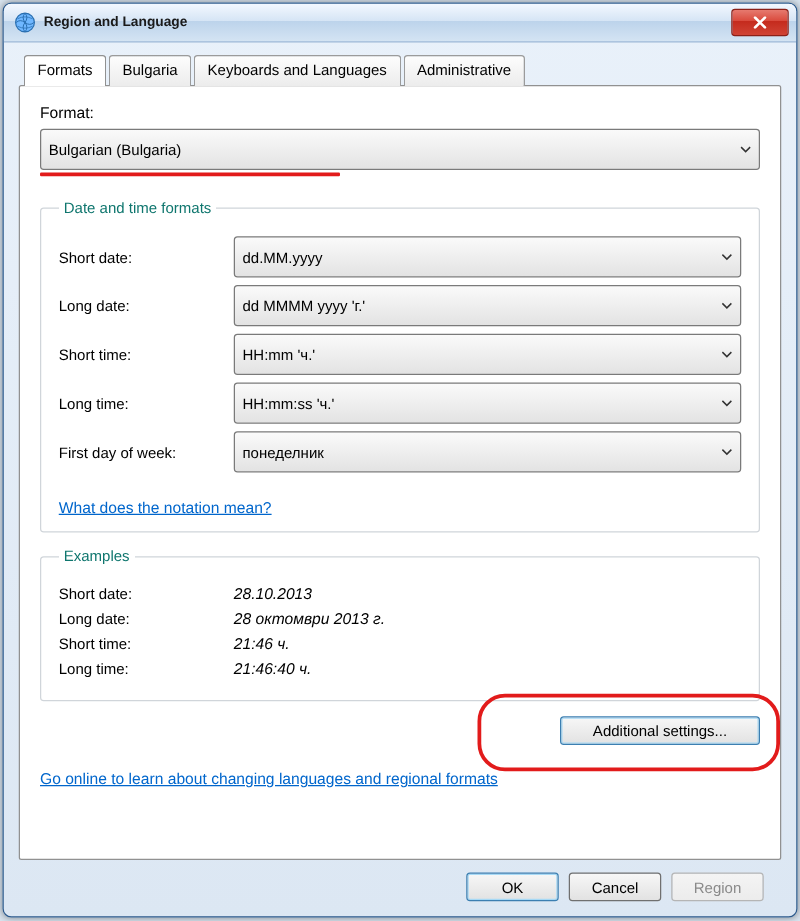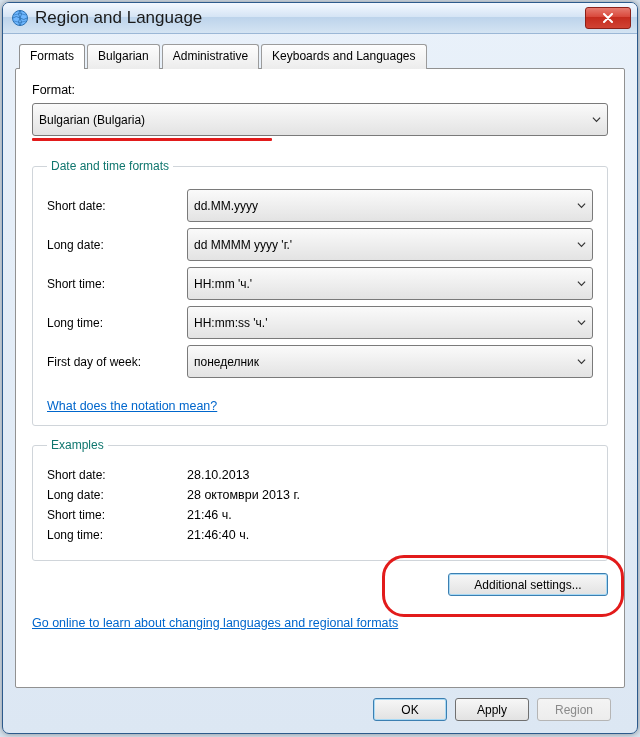--- a/index.html
+++ b/index.html
@@ -37,21 +37,22 @@
 
   .title-icon {
     width: 18px;
     height: 18px;
     margin-right: 6px;
   }
 
   .title-text {
     flex: 1;
     color: #1a1a1a;
-    font-size: 17px;
+    font-size: 11px;
+    font-weight: bold;
   }
 
   .close-btn {
     width: 44px;
     height: 20px;
     border-radius: 3px;
     background: linear-gradient(to bottom, #e67a6f 0%, #d9483b 45%, #c52b1e 46%, #d04334 100%);
     border: 1px solid #8b2018;
     display: flex;
     align-items: center;
@@ -155,20 +156,21 @@
   .row .rlabel {
     width: 140px;
     font-size: 12px;
   }
   .row .rcontrol {
     flex: 1;
   }
   .row .rvalue {
     flex: 1;
     font-size: 12.5px;
+    font-style: italic;
   }
 
   a.link {
     color: #0066cc;
     text-decoration: underline;
     font-size: 12.5px;
     cursor: default;
   }
 
   .btn {
@@ -241,23 +243,23 @@
       <svg width="12" height="10" viewBox="0 0 12 10">
         <path d="M2 1 L10 9 M10 1 L2 9" stroke="#fff" stroke-width="2" stroke-linecap="round"></path>
       </svg>
     </div>
   </div>
 
   <div class="content">
 
     <div class="tabstrip">
       <div class="tab active">Formats</div>
-      <div class="tab">Bulgarian</div>
+      <div class="tab">Bulgaria</div>
+      <div class="tab">Keyboards and Languages</div>
       <div class="tab">Administrative</div>
-      <div class="tab">Keyboards and Languages</div>
     </div>
 
     <div class="tab-panel">
 
       <div class="label">Format:</div>
       <div class="dropdown">
         <span class="dd-text">Bulgarian (Bulgaria)</span>
         <svg class="chev" viewBox="0 0 10 10">
             <path d="M1 3 L5 7 L9 3" fill="none" stroke="#333" stroke-width="1.3"></path>
           </svg>
@@ -355,18 +357,18 @@
       </div>
 
       <div class="bottom-link">
         <a class="link">Go online to learn about changing languages and regional formats</a>
       </div>
 
     </div>
 
     <div class="dialog-buttons">
       <div class="btn default">OK</div>
-      <div class="btn">Apply</div>
+      <div class="btn">Cancel</div>
       <div class="btn disabled">Region</div>
     </div>
 
   </div>
 </div>
 
 </body></html>

